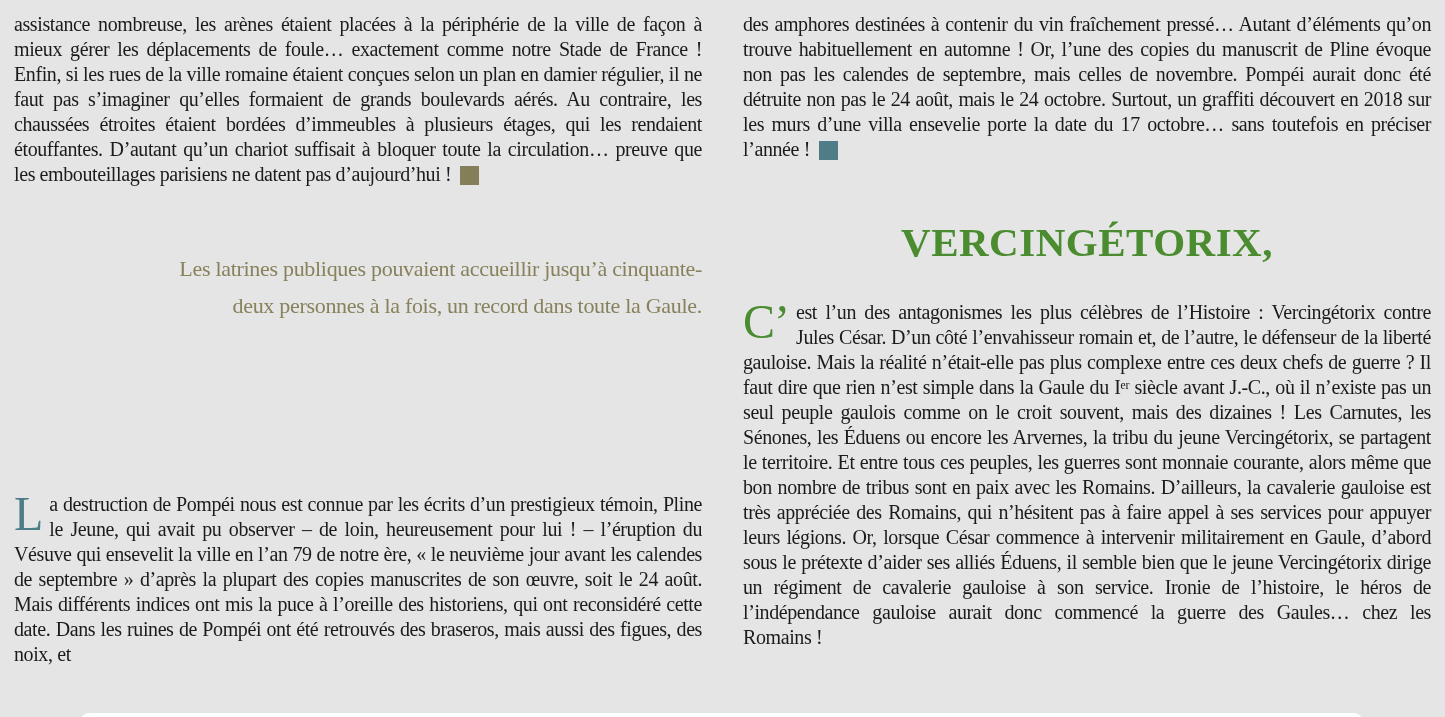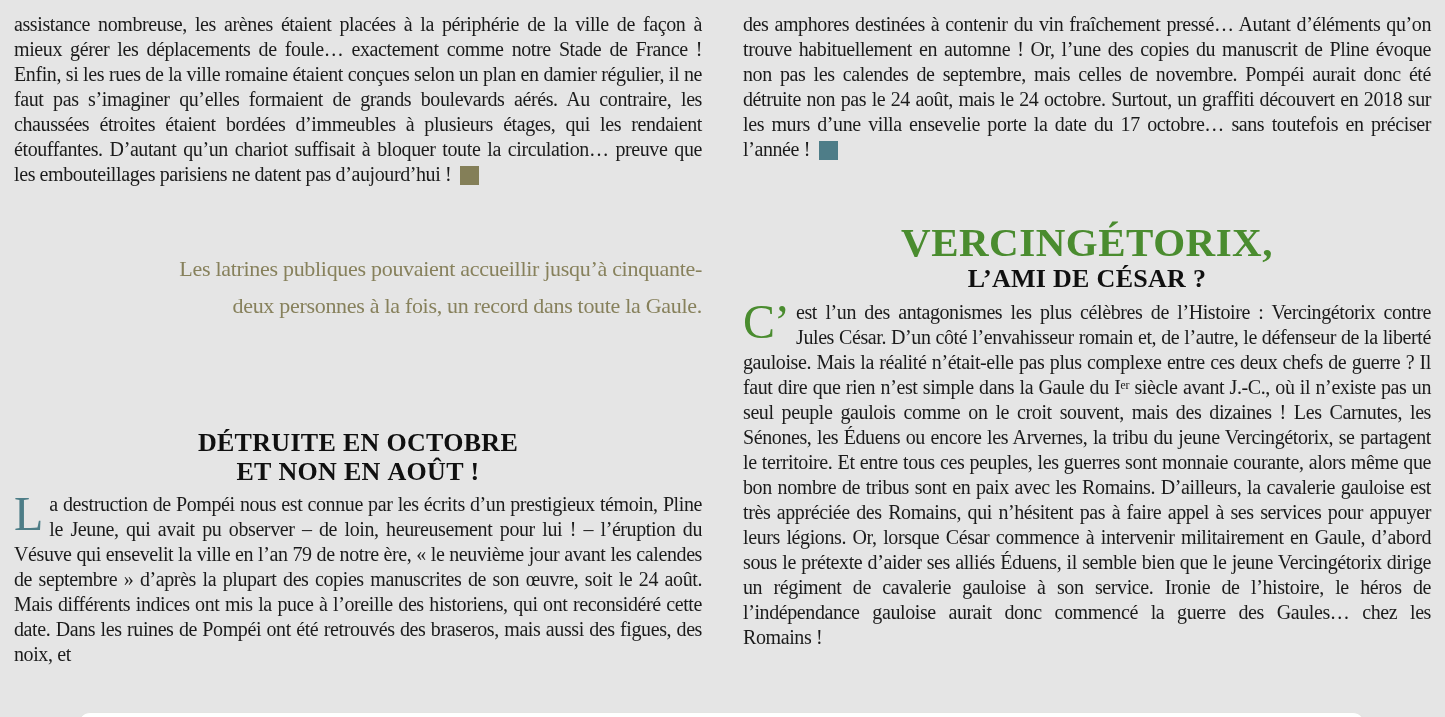--- a/index.html
+++ b/index.html
@@ -107,34 +107,31 @@
 
 <div class="page">
 
   <section class="col col-left">
 
     <p class="body-text para-top"><span>assistance nombreuse, les arènes étaient placées à la périphérie de la ville de façon à mieux gérer les déplacements de foule… exactement comme notre Stade de France&nbsp;! Enfin, si les rues de la ville romaine étaient conçues selon un plan en damier régulier, il ne faut pas s’imaginer qu’elles formaient de grands boulevards aérés. Au contraire, les chaussées étroites étaient bordées d’immeubles à plusieurs étages, qui les rendaient étouffantes. D’autant qu’un chariot suffisait à bloquer toute la circulation… preuve que les embouteillages parisiens ne datent pas d’aujourd’hui&nbsp;!</span><span class="end-marker marker-olive"></span></p>
 
     <div class="pull-quote">Les latrines publiques pouvaient accueillir jusqu’à cinquante-deux&nbsp;personnes à la fois, un record dans toute la Gaule.</div>
 
 
-    <h3 class="subhead subhead-pompei">DÉTRUITE EN&nbsp;OCTOBRE
-ET&nbsp;NON&nbsp;EN&nbsp;AOÛT&nbsp;!</h3>
 
     <p class="body-text para-pompei"><span class="dropcap dropcap-teal">L</span><span>a destruction de Pompéi nous est connue par les écrits d’un prestigieux témoin, Pline le Jeune, qui avait pu observer – de loin, heureusement pour lui&nbsp;! – l’éruption du Vésuve qui ensevelit la ville en l’an&nbsp;79 de notre ère, «&nbsp;le neuvième jour avant les calendes de septembre&nbsp;» d’après la plupart des copies manuscrites de son œuvre, soit le 24&nbsp;août. Mais différents indices ont mis la puce à l’oreille des historiens, qui ont reconsidéré cette date. Dans les ruines de Pompéi ont été retrouvés des braseros, mais aussi des figues, des noix, et</span></p>
 
   </section>
 
   <section class="col col-right">
 
     <p class="body-text para-top"><span>des amphores destinées à contenir du vin fraîchement pressé… Autant d’éléments qu’on trouve habituellement en automne&nbsp;! Or, l’une des copies du manuscrit de Pline évoque non pas les calendes de septembre, mais celles de novembre. Pompéi aurait donc été détruite non pas le 24&nbsp;août, mais le 24&nbsp;octobre. Surtout, un graffiti découvert en 2018 sur les murs d’une villa ensevelie porte la date du 17&nbsp;octobre… sans toutefois en préciser l’année&nbsp;!</span><span class="end-marker marker-teal"></span></p>
 
     <h2 class="headline headline-green">VERCINGÉTORIX,</h2>
 
-    <h3 class="subhead subhead-verc">L’AMI DE&nbsp;CÉSAR&nbsp;?</h3>
 
     <p class="body-text para-verc"><span class="dropcap dropcap-green">C’</span><span>est l’un des antagonismes les plus célèbres de l’Histoire&nbsp;: Vercingétorix contre Jules César. D’un côté l’envahisseur romain et, de l’autre, le défenseur de la liberté gauloise. Mais la réalité n’était-elle pas plus complexe entre ces deux chefs de guerre&nbsp;? Il faut dire que rien n’est simple dans la Gaule du Iᵉʳ&nbsp;siècle avant J.-C., où il n’existe pas un seul peuple gaulois comme on le croit souvent, mais des dizaines&nbsp;! Les Carnutes, les Sénones, les Éduens ou encore les Arvernes, la tribu du jeune Vercingétorix, se partagent le territoire. Et entre tous ces peuples, les guerres sont monnaie courante, alors même que bon nombre de tribus sont en paix avec les Romains. D’ailleurs, la cavalerie gauloise est très appréciée des Romains, qui n’hésitent pas à faire appel à ses services pour appuyer leurs légions. Or, lorsque César commence à intervenir militairement en Gaule, d’abord sous le prétexte d’aider ses alliés Éduens, il semble bien que le jeune Vercingétorix dirige un régiment de cavalerie gauloise à son service. Ironie de l’histoire, le héros de l’indépendance gauloise aurait donc commencé la guerre des Gaules… chez les Romains&nbsp;!</span></p>
 
   </section>
 
   <div class="next-box-edge"></div>
 
 </div>
 
 </body></html>

